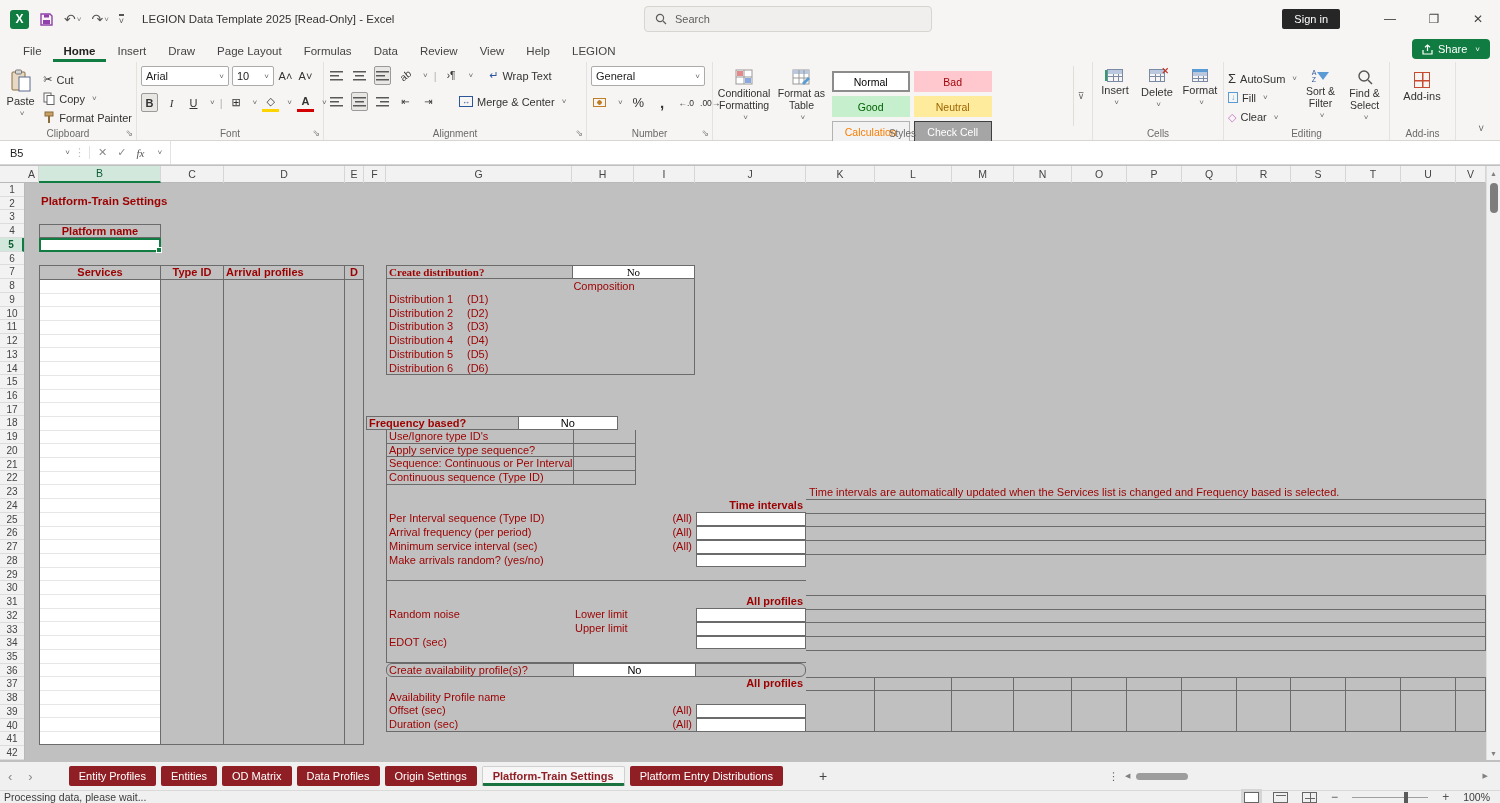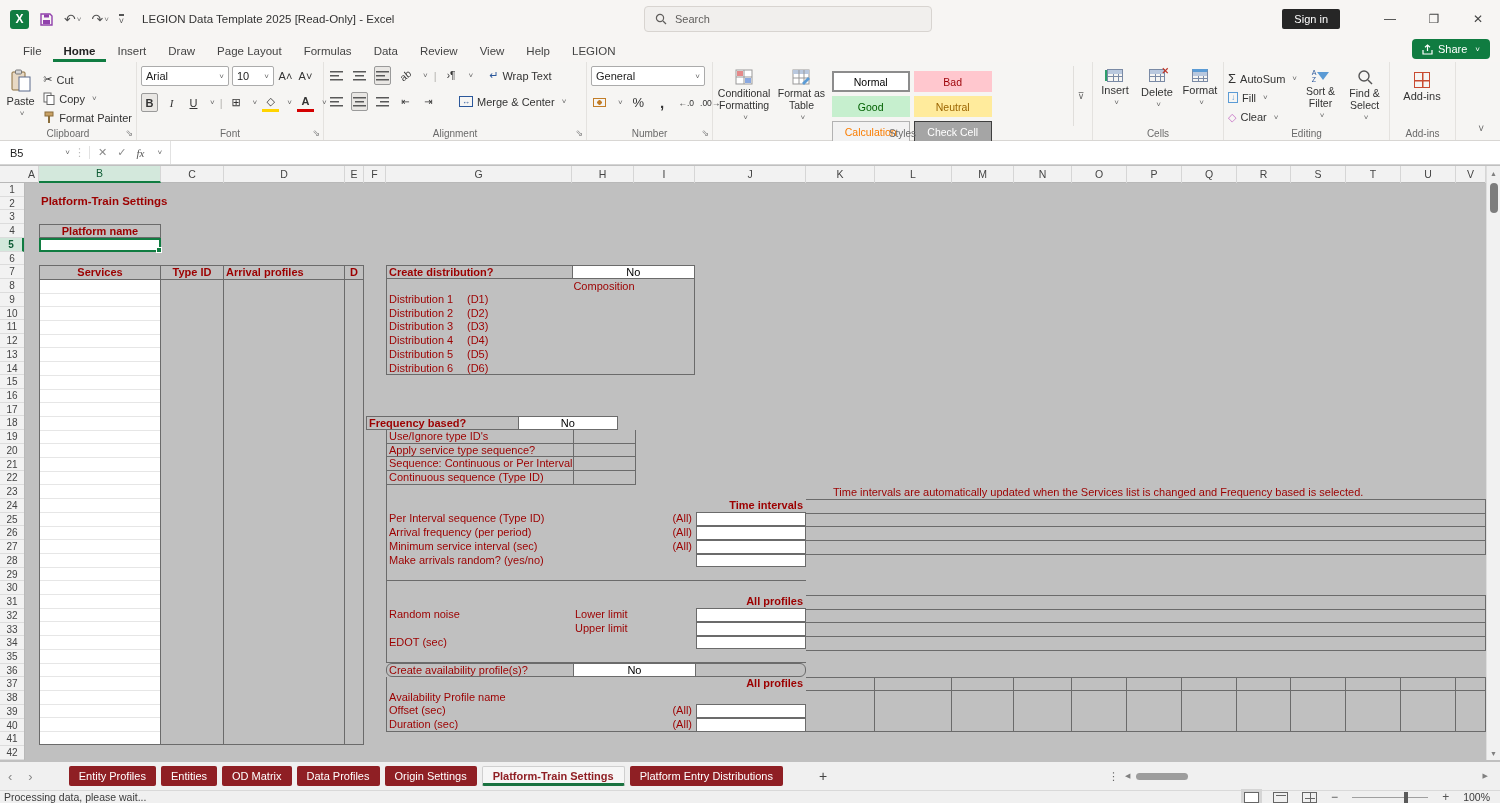--- a/index.html
+++ b/index.html
@@ -565,21 +565,21 @@
         <div style="width:18px;">D</div>
       </div>
       <div id="svc-body">
         <div id="svc-col-services"></div>
         <div style="width:63px;"></div>
         <div style="width:121px;"></div>
         <div style="width:18px;"></div>
       </div>
     </div>
 
-    <div class="hdr3" style="left:361px; top:82px; width:309px;">
+    <div class="hdr3" style="left:361px; top:82px; width:309px;font-family:Liberation Serif, serif;">
       <span class="lab">Create distribution?</span>
       <span class="no">No</span>
     </div>
     <div id="dist-body">
       <span id="composition">Composition</span>
       <div id="dist-rows">
           <div class="dist-row"><span class="dist-name">Distribution 1</span><span>(D1)</span></div>
           <div class="dist-row"><span class="dist-name">Distribution 2</span><span>(D2)</span></div>
           <div class="dist-row"><span class="dist-name">Distribution 3</span><span>(D3)</span></div>
           <div class="dist-row"><span class="dist-name">Distribution 4</span><span>(D4)</span></div>
@@ -604,21 +604,21 @@
         <div class="freq-row">
           <div class="freq-label">Sequence: Continuous or Per Interval</div>
           <div class="freq-cell"></div>
         </div>
         <div class="freq-row">
           <div class="freq-label">Continuous sequence (Type ID)</div>
           <div class="freq-cell"></div>
         </div>
       </div>
 
-    <span class="abs dr" style="left:784px; top:303px;margin-left:24px;">Time intervals are automatically updated when the Services list is changed and Frequency based is selected.</span>
+    <span class="abs dr" style="left:784px; top:303px;">Time intervals are automatically updated when the Services list is changed and Frequency based is selected.</span>
 
     <div id="boxA">
       <span id="ti-label">Time intervals</span>
       <div id="int-rows">
           <div class="int-row">
             <span class="int-label">Per Interval sequence (Type ID)</span>
             <span class="int-all">(All)</span>
             <span class="int-cell"></span>
           </div>
           <div class="int-row">

